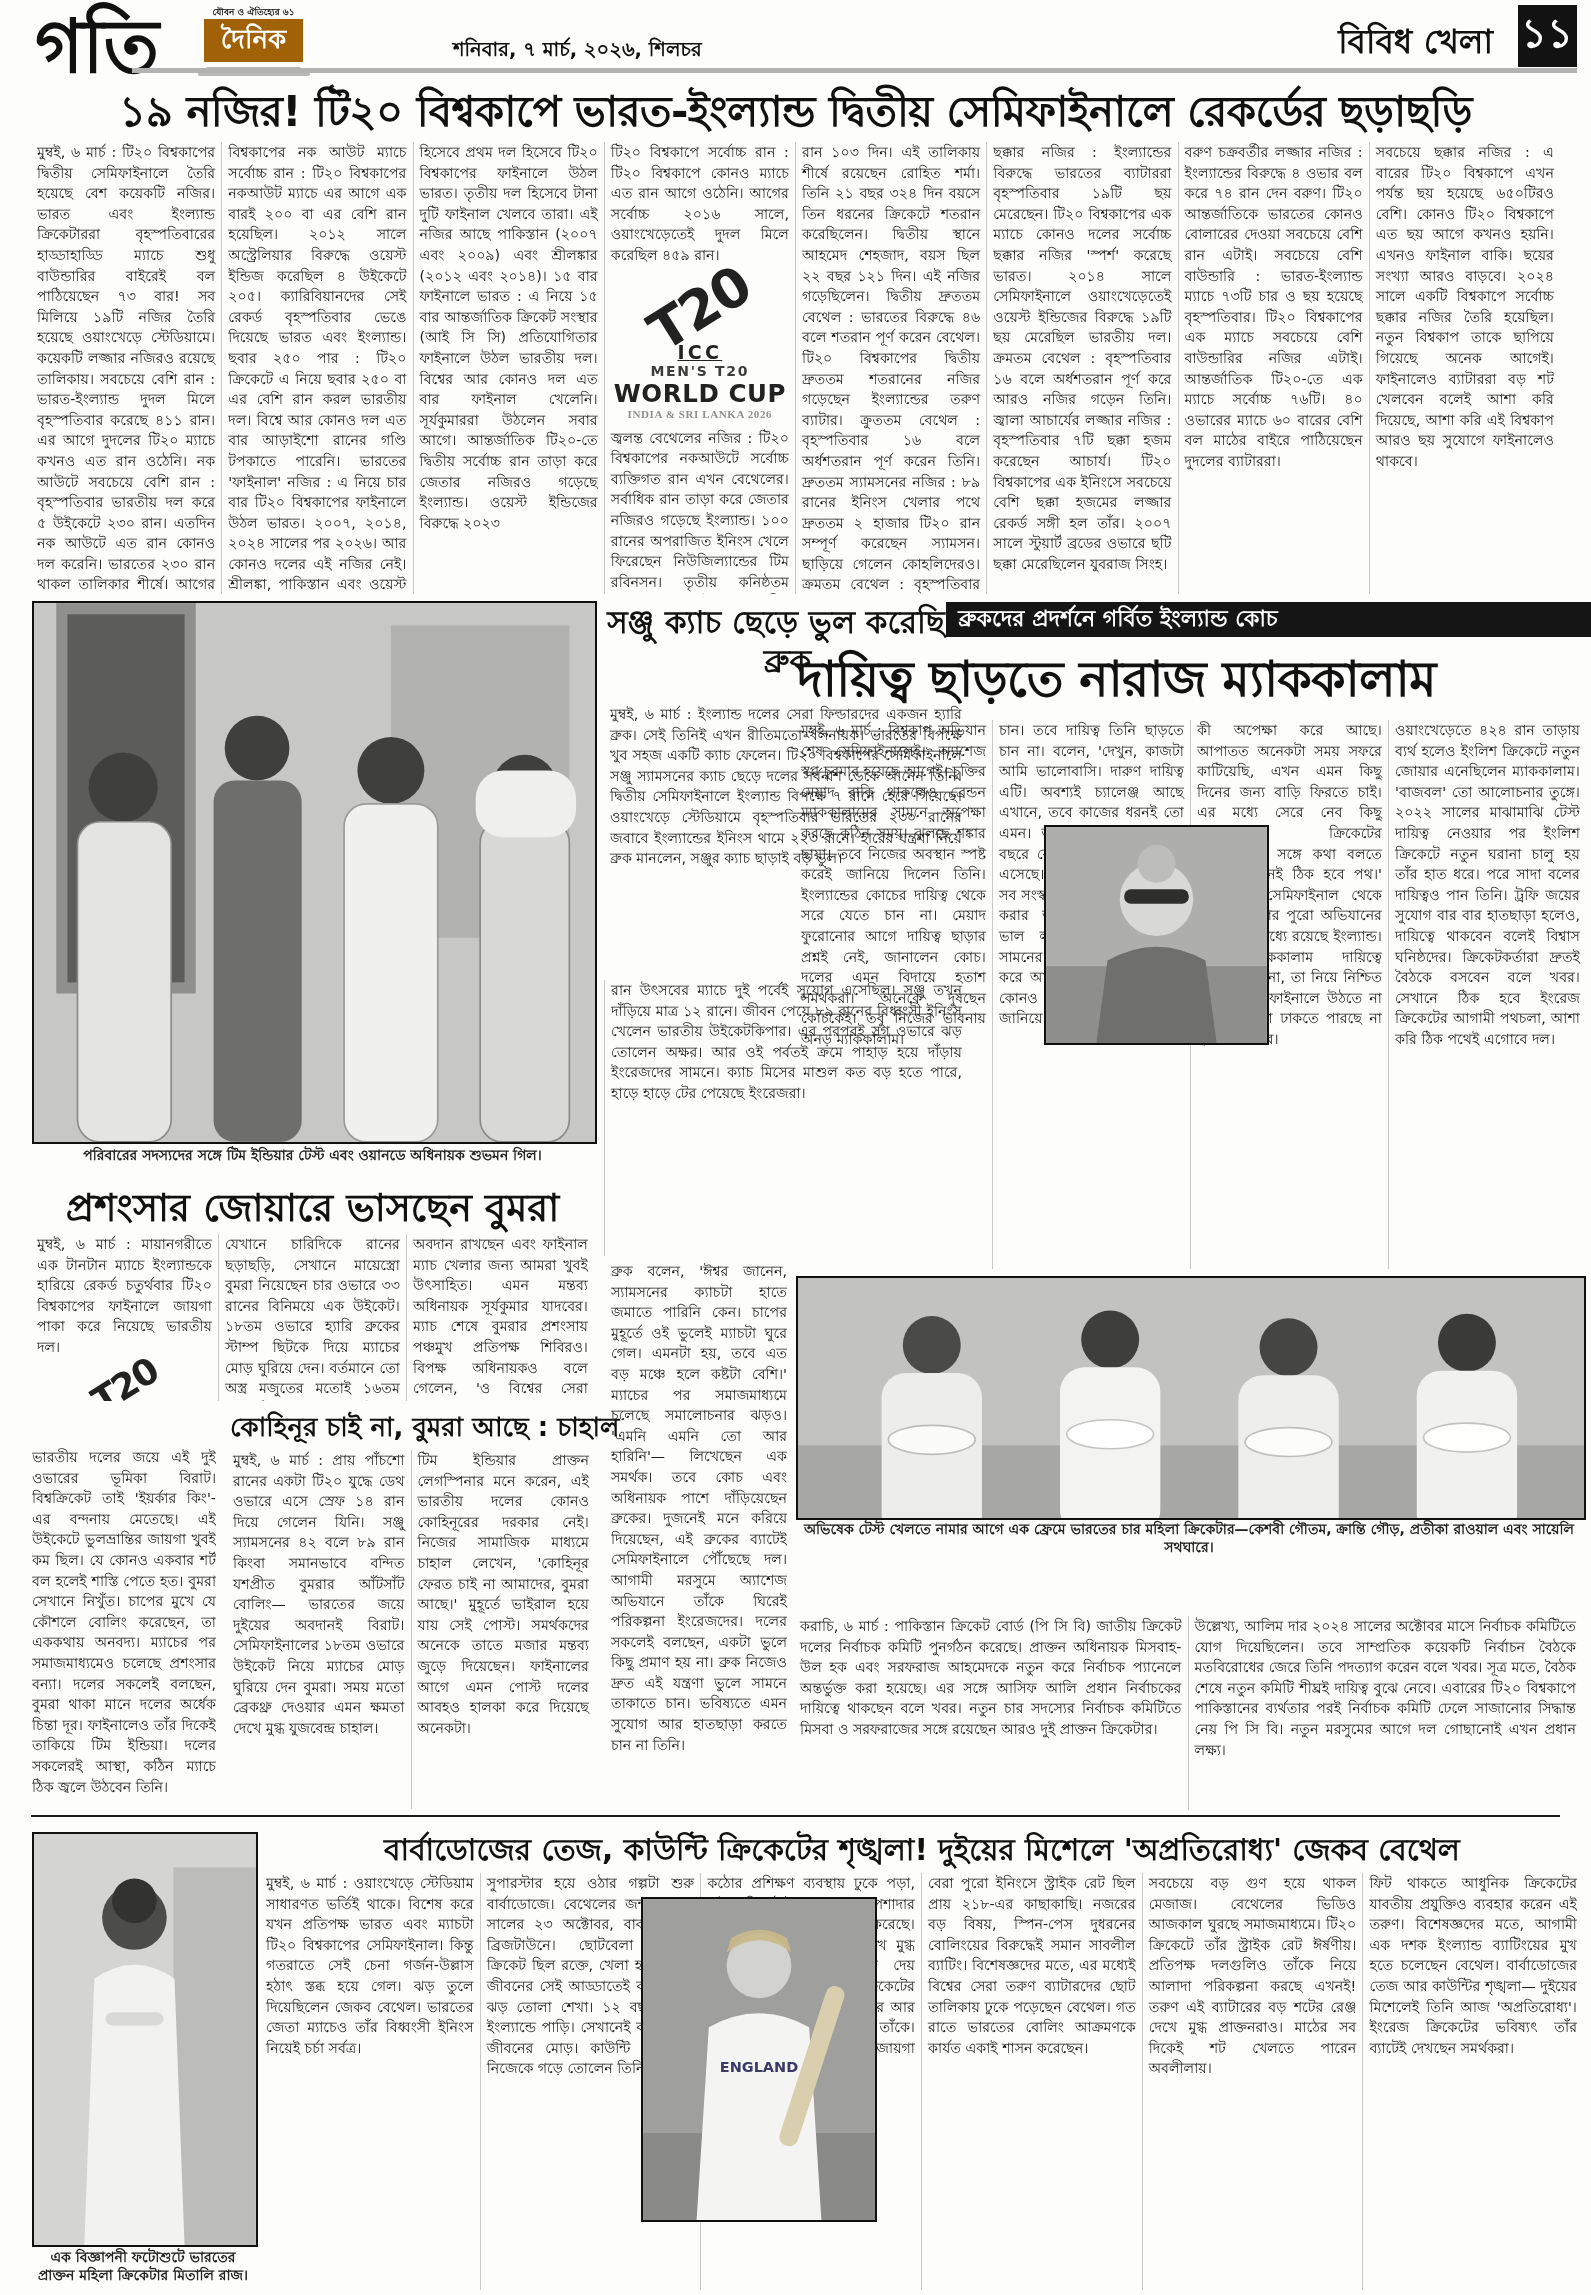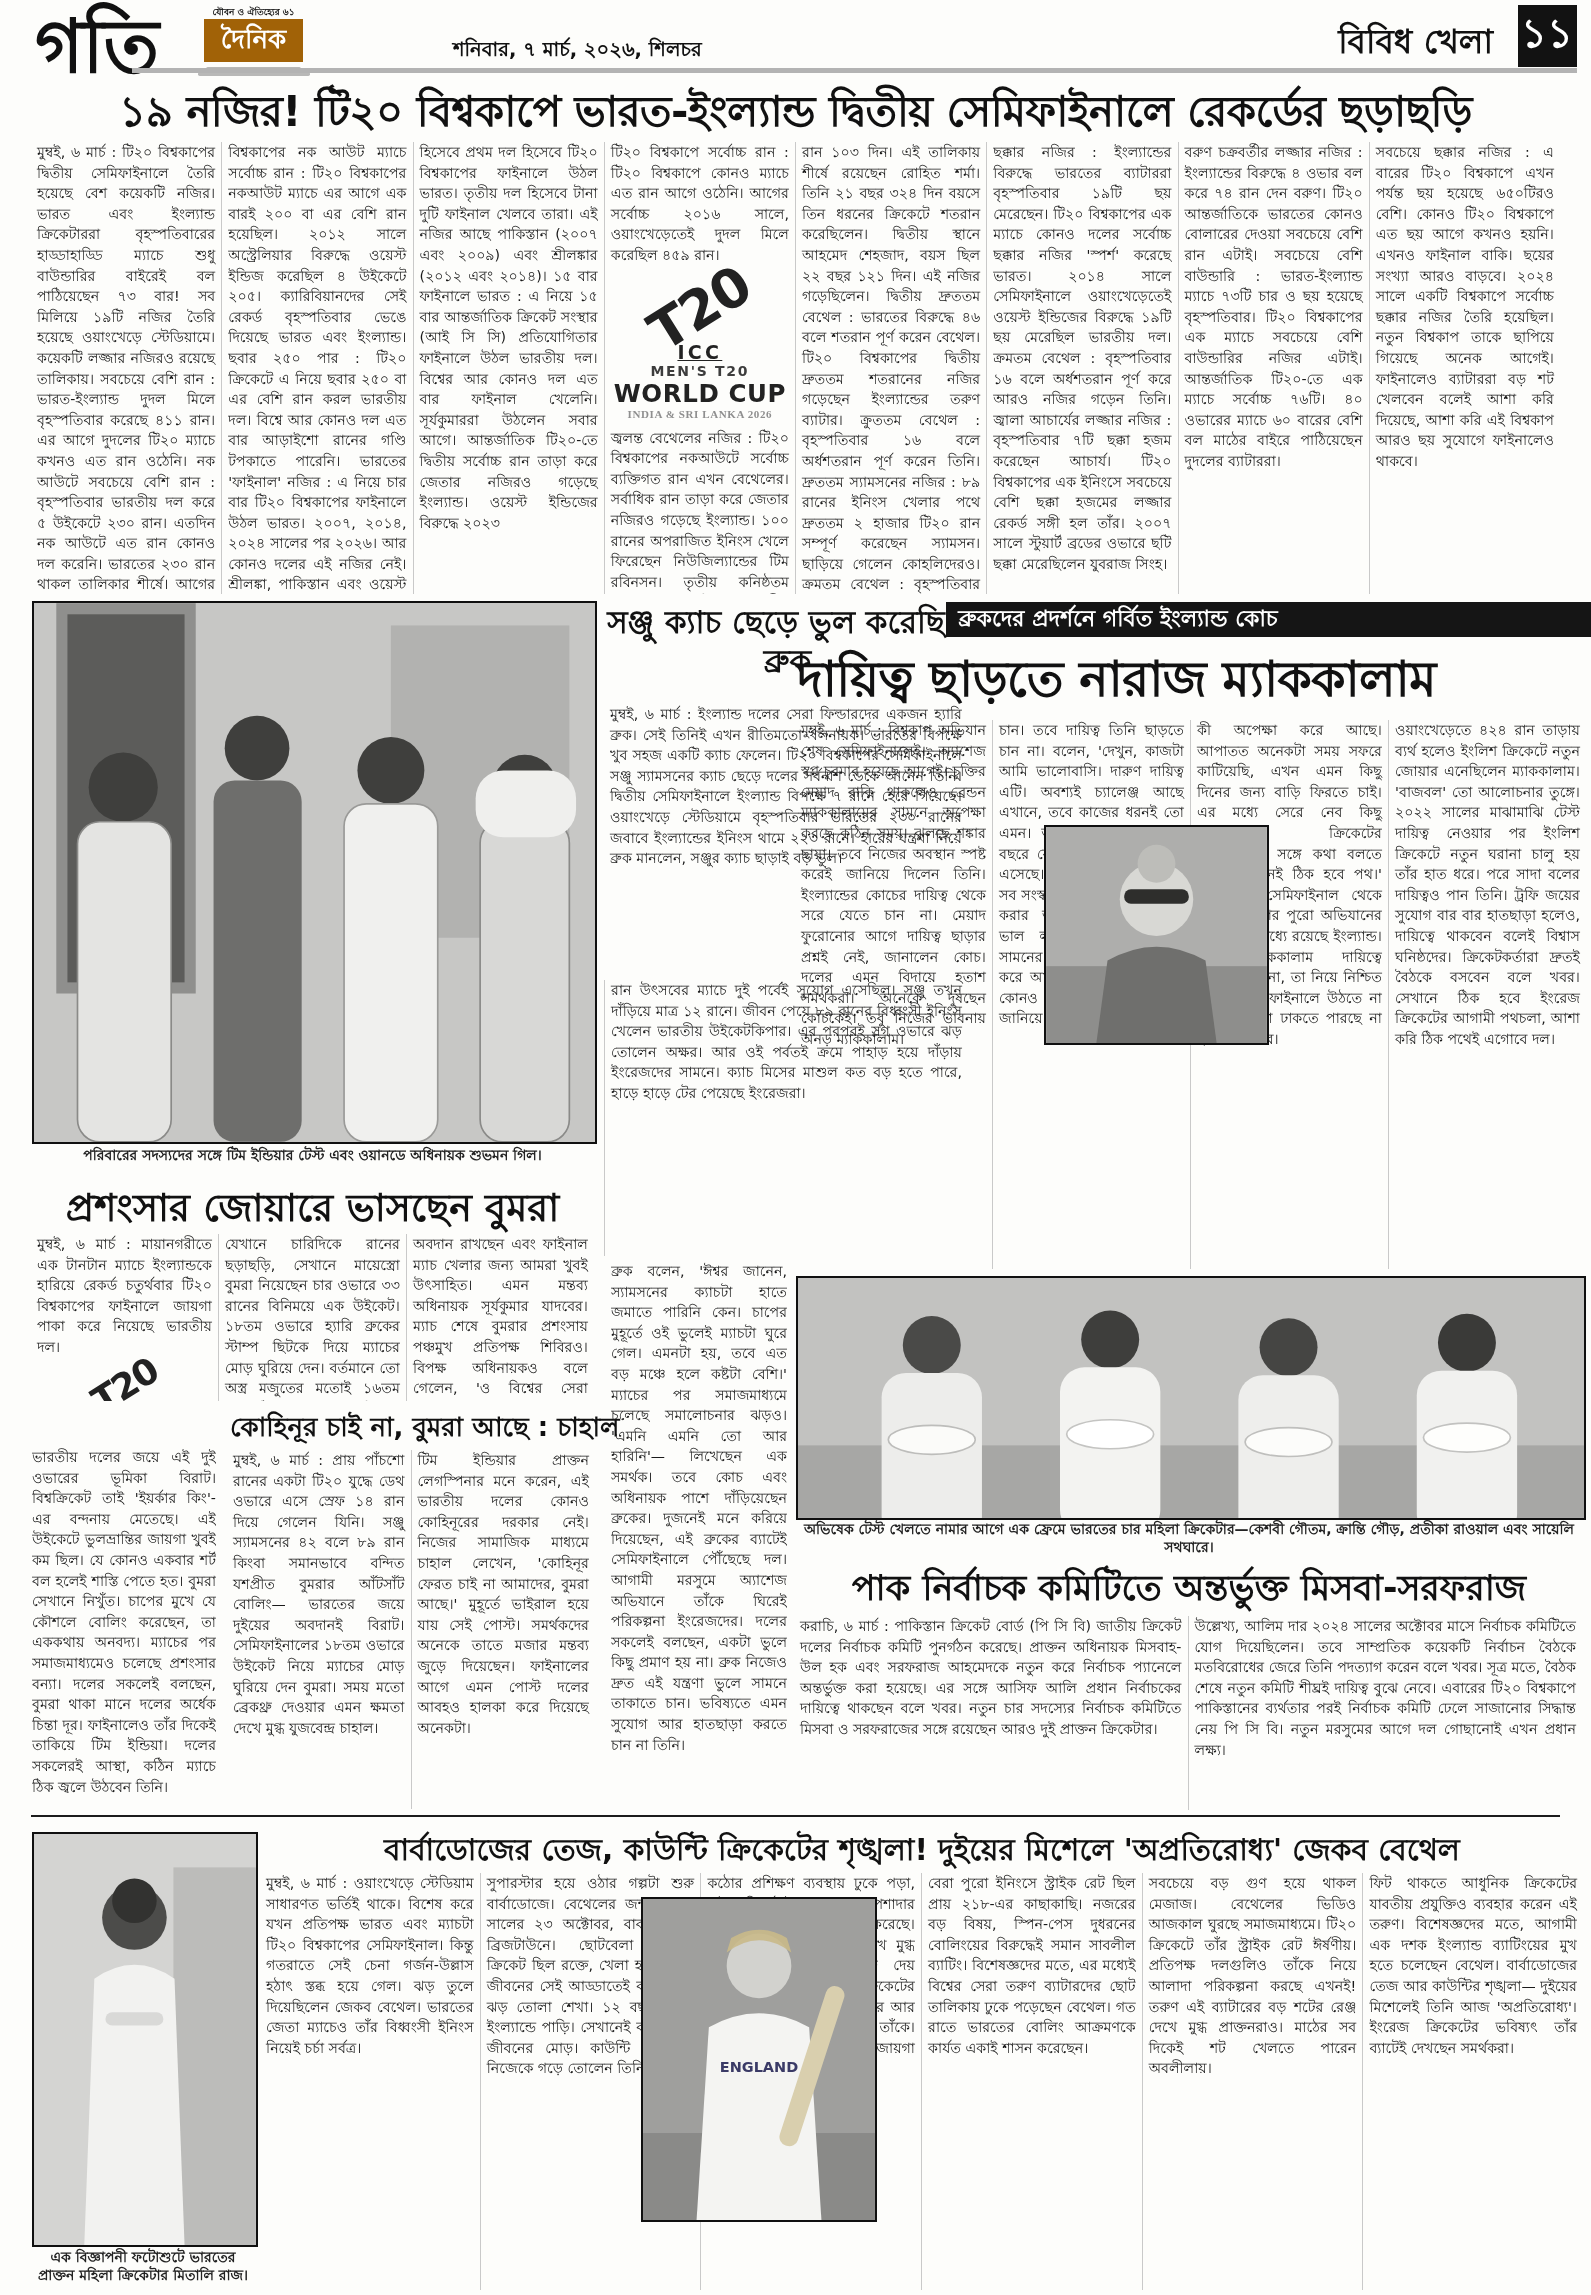--- a/index.html
+++ b/index.html
@@ -196,21 +196,20 @@
         <g transform="translate(1080,36)">
             <circle cx="120" cy="80" r="52" fill="#3a3a38"></circle>
             <rect x="30" y="130" width="180" height="300" rx="44" fill="#f1f1ef"></rect>
             <ellipse cx="120" cy="250" rx="78" ry="26" fill="#fefefc" stroke="#c2c2c0" stroke-width="3"></ellipse>
           </g>
       </g>
     </svg>
   </div>
   <div class="abs caption" style="left:796px;top:1520px;width:786px;">অভিষেক টেস্ট খেলতে নামার আগে এক ফ্রেমে ভারতের চার মহিলা ক্রিকেটার—কেশবী গৌতম, ক্রান্তি গৌড়, প্রতীকা রাওয়াল এবং সায়েলি সথঘারে।</div>
 
-  <div class="abs h-lg" style="left:796px;top:1561px;width:786px;">পাক নির্বাচক কমিটিতে অন্তর্ভুক্ত মিসবা-সরফরাজ</div>
   <div class="abs cols" style="left:794px;top:1616px;width:788px;height:194px;">
     <div class="col body-text">করাচি, ৬ মার্চ : পাকিস্তান ক্রিকেট বোর্ড (পি সি বি) জাতীয় ক্রিকেট দলের নির্বাচক কমিটি পুনর্গঠন করেছে। প্রাক্তন অধিনায়ক মিসবাহ-উল হক এবং সরফরাজ আহমেদকে নতুন করে নির্বাচক প্যানেলে অন্তর্ভুক্ত করা হয়েছে। এর সঙ্গে আসিফ আলি প্রধান নির্বাচকের দায়িত্বে থাকছেন বলে খবর। নতুন চার সদস্যের নির্বাচক কমিটিতে মিসবা ও সরফরাজের সঙ্গে রয়েছেন আরও দুই প্রাক্তন ক্রিকেটার।</div>
     <div class="col body-text">উল্লেখ্য, আলিম দার ২০২৪ সালের অক্টোবর মাসে নির্বাচক কমিটিতে যোগ দিয়েছিলেন। তবে সাম্প্রতিক কয়েকটি নির্বাচন বৈঠকে মতবিরোধের জেরে তিনি পদত্যাগ করেন বলে খবর। সূত্র মতে, বৈঠক শেষে নতুন কমিটি শীঘ্রই দায়িত্ব বুঝে নেবে। এবারের টি২০ বিশ্বকাপে পাকিস্তানের ব্যর্থতার পরই নির্বাচক কমিটি ঢেলে সাজানোর সিদ্ধান্ত নেয় পি সি বি। নতুন মরসুমের আগে দল গোছানোই এখন প্রধান লক্ষ্য।</div>
   </div>
 
   <div class="abs divider" style="left:31px;top:1815px;width:1529px;height:1.7px;"></div>
 
   <div class="abs photo" style="left:32px;top:1832px;width:222px;height:411px;">
     <svg width="222" height="411" viewBox="0 0 398 738">
       <rect width="398" height="738" fill="#d4d4d2"></rect>

